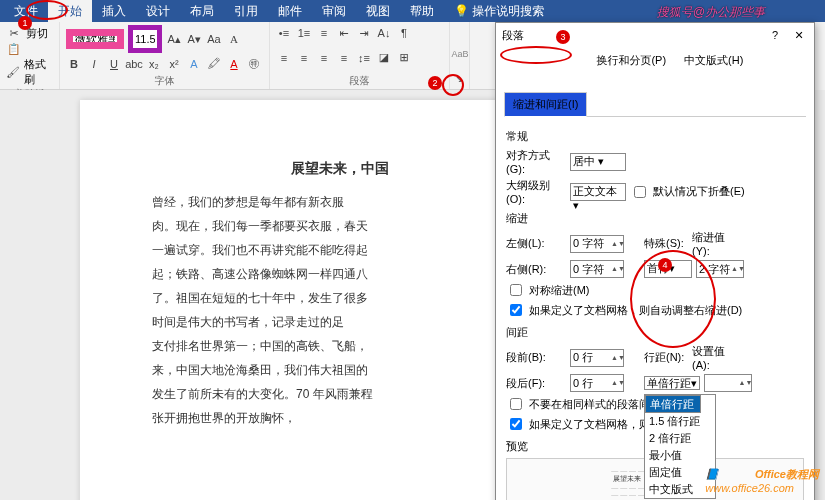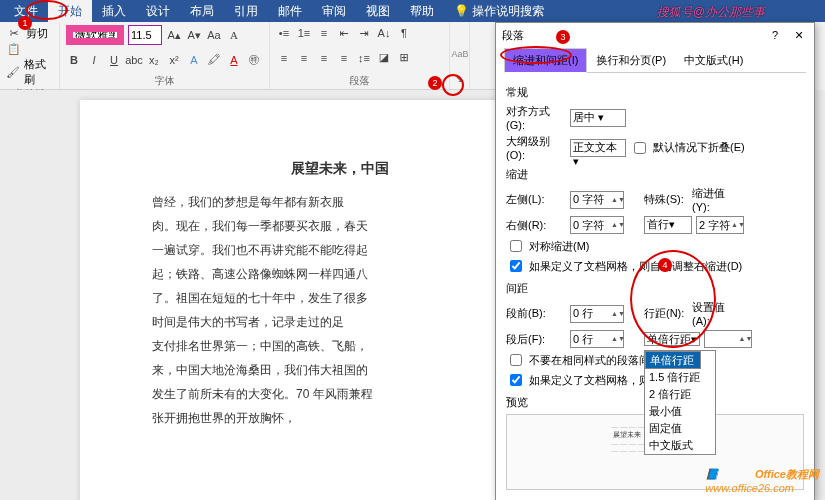--- a/index.html
+++ b/index.html
@@ -8,40 +8,40 @@
   
   .tabs { background: #2b579a; color: #fff; height: 22px; display: flex; align-items: center; padding-left: 4px; }
   .tab { padding: 17px 10px; font-size: 12px; cursor: pointer; }
   .tab.active { background: #f3f3f3; color: #2b579a; }
   .ribbon { background: #f3f3f3; border-bottom: 1px solid #d4d4d4; height: 68px; display: flex; }
   .rsec { border-right: 1px solid #e1e1e1; padding: 3px 6px 1px; display: flex; flex-direction: column; justify-content: space-between; }
   .rsec-row { display: flex; align-items: center; gap: 4px; }
   .rsec-label { text-align: center; font-size: 10px; color: #666; }
   .ribbon-btn { width: 16px; height: 16px; display: inline-flex; align-items: center; justify-content: center; font-size: 11px; color: #444; }
   .font-name { width: 58px; height: 20px; font-size: 11px; border: 7px solid #ec4899; background: #fff; padding: 0 2px; }
-  .font-size { width: 34px; height: 20px; font-size: 11px; border: 1px solid #a21caf; background: #fff; padding: 0 2px; }
+  .font-size { width: 34px; height: 28px; font-size: 11px; border: 5px solid #a21caf; background: #fff; padding: 0 2px; }
 
   
   .anno { position: absolute; border: 2px solid #d00; border-radius: 50%; pointer-events: none; }
   .anno-num { position: absolute; width: 14px; height: 14px; border-radius: 50%; background: #d00; color: #fff; font-size: 9px; display: flex; align-items: center; justify-content: center; }
 
   
   .doc-area { position: absolute; left: 0; top: 90px; right: 0; bottom: 0; background: #ececec; }
   .page { position: absolute; left: 80px; top: 10px; width: 520px; height: 500px; background: #fff; box-shadow: 0 0 6px rgba(0,0,0,.15); padding: 60px 48px 20px; font-size: 12px; color: #333; }
   .doc-title { text-align: center; font-weight: bold; font-size: 14px; margin-bottom: 12px; }
   .para { text-indent: 2em; line-height: 2; }
 
   
   .dialog { position: absolute; right: 10px; top: 22px; width: 320px; background: #fff; border: 1px solid #888; box-shadow: 2px 2px 8px rgba(0,0,0,.3); font-size: 11px; }
   .dlg-title { height: 24px; display: flex; align-items: center; justify-content: space-between; padding: 0 6px; }
   .dlg-close { display: flex; gap: 6px; }
   .dlg-close span { width: 18px; text-align: center; cursor: pointer; }
   .dlg-tabs { display: flex; border-bottom: 1px solid #ccc; margin: 0 8px; }
   .dlg-tab { padding: 4px 8px; border: 1px solid transparent; position: relative; top: 1px; cursor: pointer; }
-  .dlg-tab.active { border: 1px solid #ccc; border-bottom: 1px solid #fff; background: #8b5cf6; }
+  .dlg-tab.active { border: 1px solid #ccc; border-bottom: 1px solid #fff; background: #1d4ed8; margin-top: 44px; }
   .dlg-body { padding: 6px 10px; }
   .grp-title { margin: 6px 0 4px; }
   .row { display: flex; align-items: center; gap: 4px; margin: 3px 0; }
   .lbl { width: 60px; }
   .sel, .spin { height: 18px; border: 1px solid #888; background: #fff; padding: 0 2px; font-size: 11px; }
   .sel { width: 56px; }
   .spin { width: 54px; display: inline-flex; align-items: center; justify-content: space-between; }
   .spin-btn { width: 10px; font-size: 7px; line-height: 6px; color: #555; display: flex; flex-direction: column; }
   .chk { display: flex; align-items: center; gap: 4px; margin: 2px 0; }
   .chk input { width: 12px; height: 12px; }

